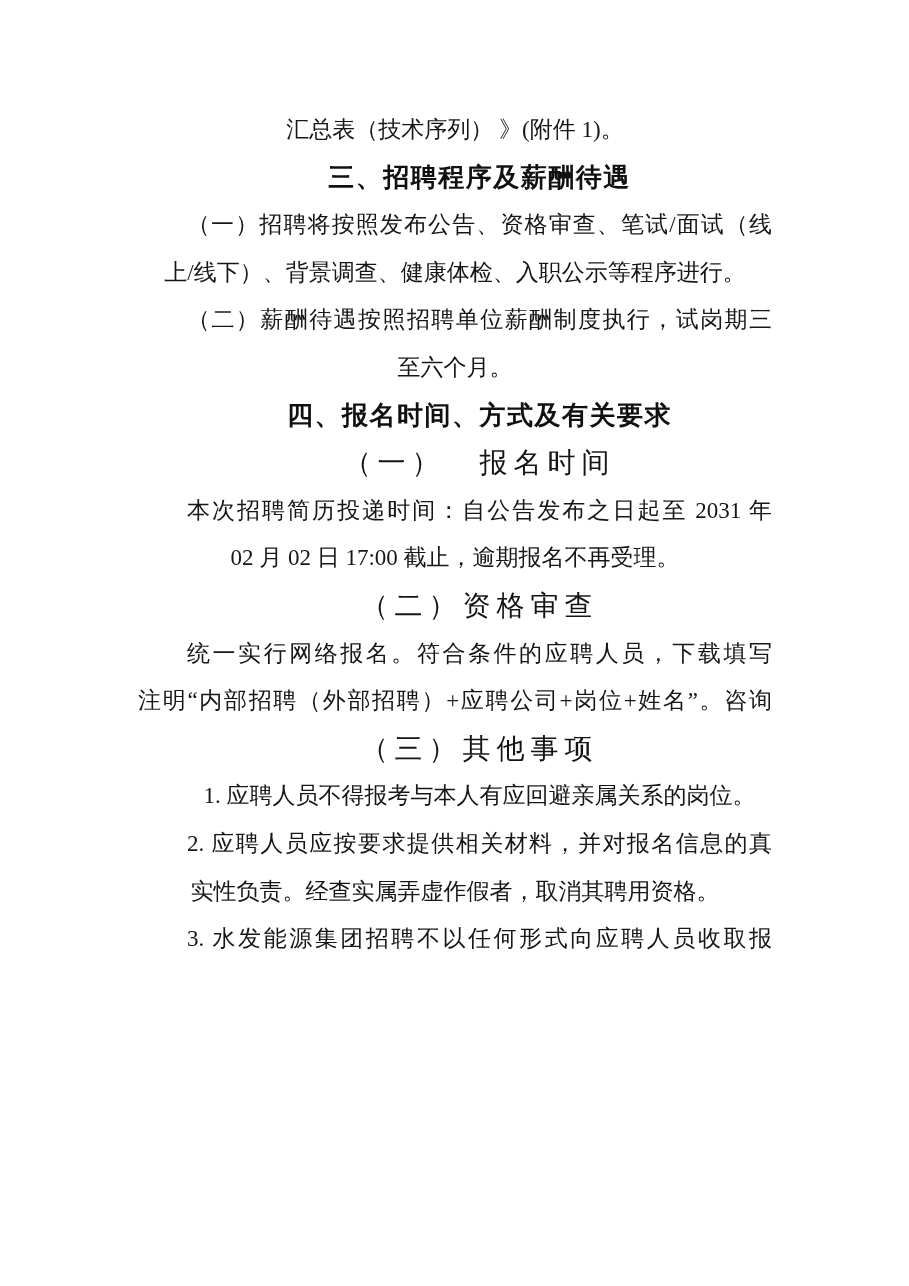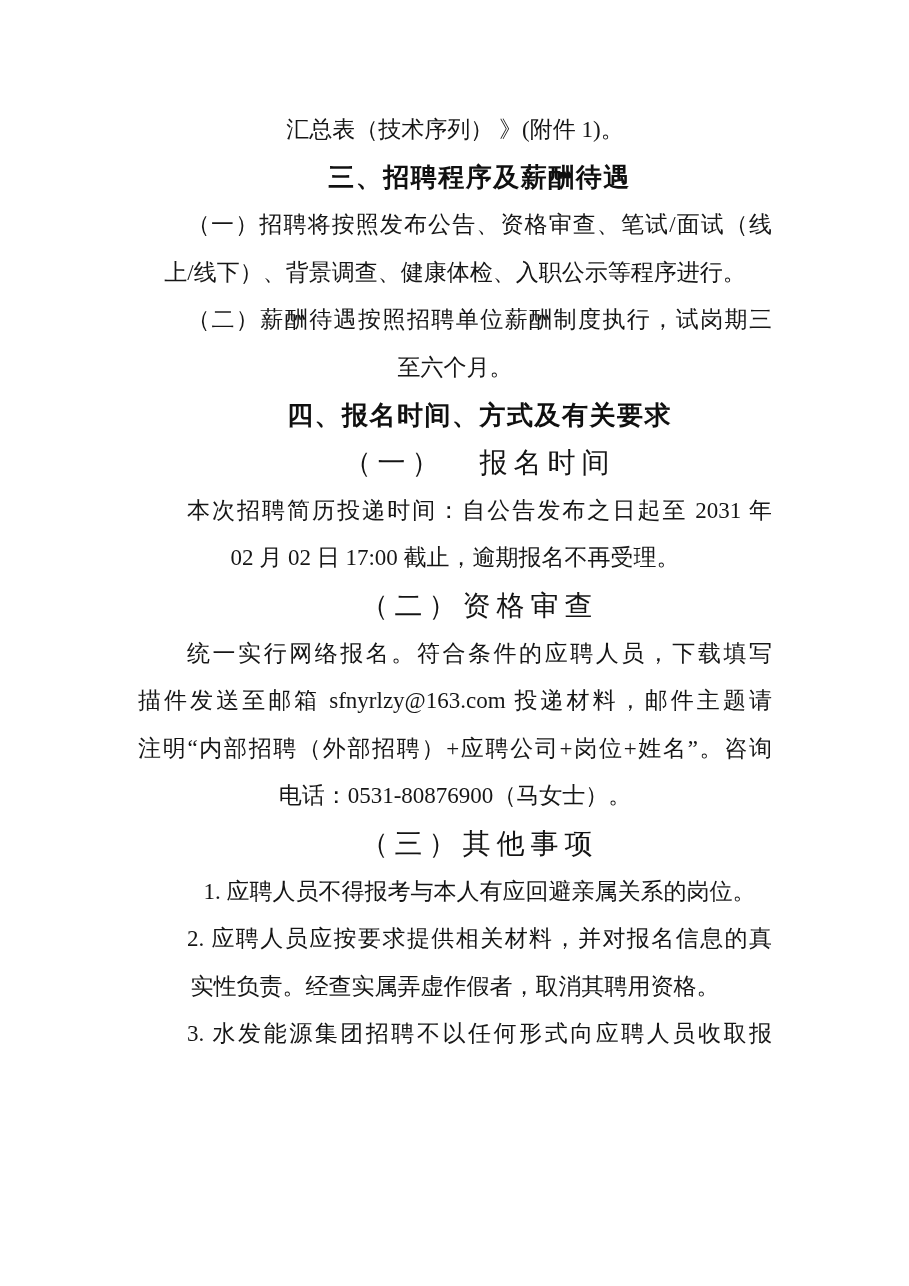--- a/index.html
+++ b/index.html
@@ -61,22 +61,20 @@
       <div class="ln body indent fill">（一）招聘将按照发布公告、资格审查、笔试/面试（线</div>
       <div class="ln body">上/线下）、背景调查、健康体检、入职公示等程序进行。</div>
       <div class="ln body indent fill">（二）薪酬待遇按照招聘单位薪酬制度执行，试岗期三</div>
       <div class="ln body">至六个月。</div>
       <div class="ln heading indent">四、报名时间、方式及有关要求</div>
       <div class="ln subheading indent">（一）　报名时间</div>
       <div class="ln body indent fill">本次招聘简历投递时间：自公告发布之日起至 2031 年</div>
       <div class="ln body">02 月 02 日 17:00 截止，逾期报名不再受理。</div>
       <div class="ln subheading indent">（二）资格审查</div>
       <div class="ln body indent fill">统一实行网络报名。符合条件的应聘人员，下载填写</div>
-      <div class="ln body fill">描件发送至邮箱 sfnyrlzy@163.com 投递材料，邮件主题请</div>
       <div class="ln body fill">注明“内部招聘（外部招聘）+应聘公司+岗位+姓名”。咨询</div>
-      <div class="ln body">电话：0531-80876900（马女士）。</div>
       <div class="ln subheading indent">（三）其他事项</div>
       <div class="ln body indent">1. 应聘人员不得报考与本人有应回避亲属关系的岗位。</div>
       <div class="ln body indent fill">2. 应聘人员应按要求提供相关材料，并对报名信息的真</div>
       <div class="ln body">实性负责。经查实属弄虚作假者，取消其聘用资格。</div>
       <div class="ln body indent fill">3. 水发能源集团招聘不以任何形式向应聘人员收取报</div>
     </div>
 </div>
 
 </body></html>

